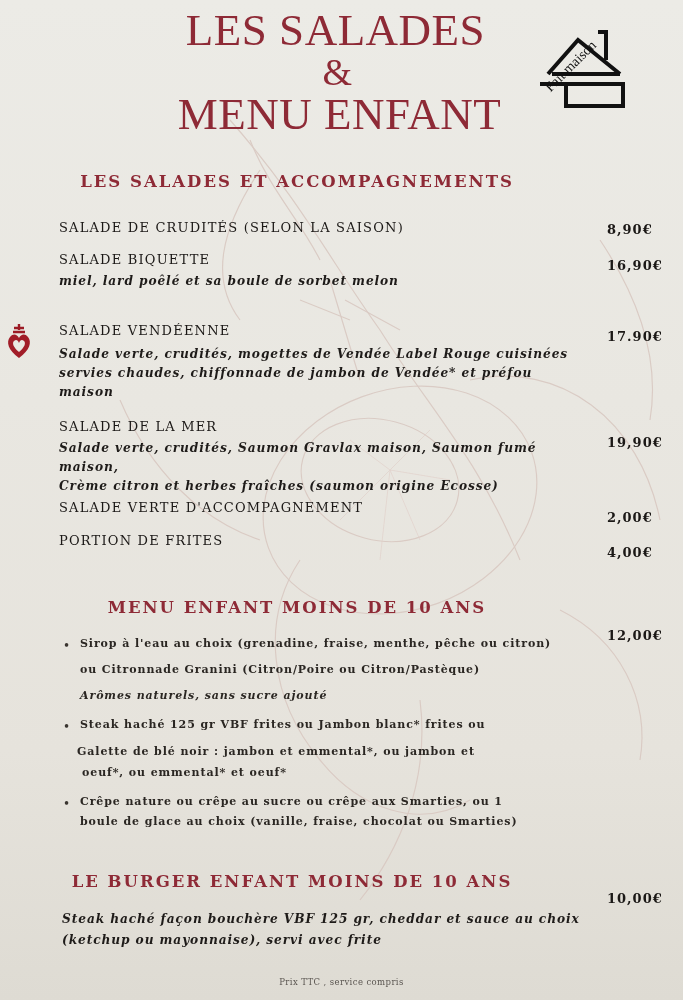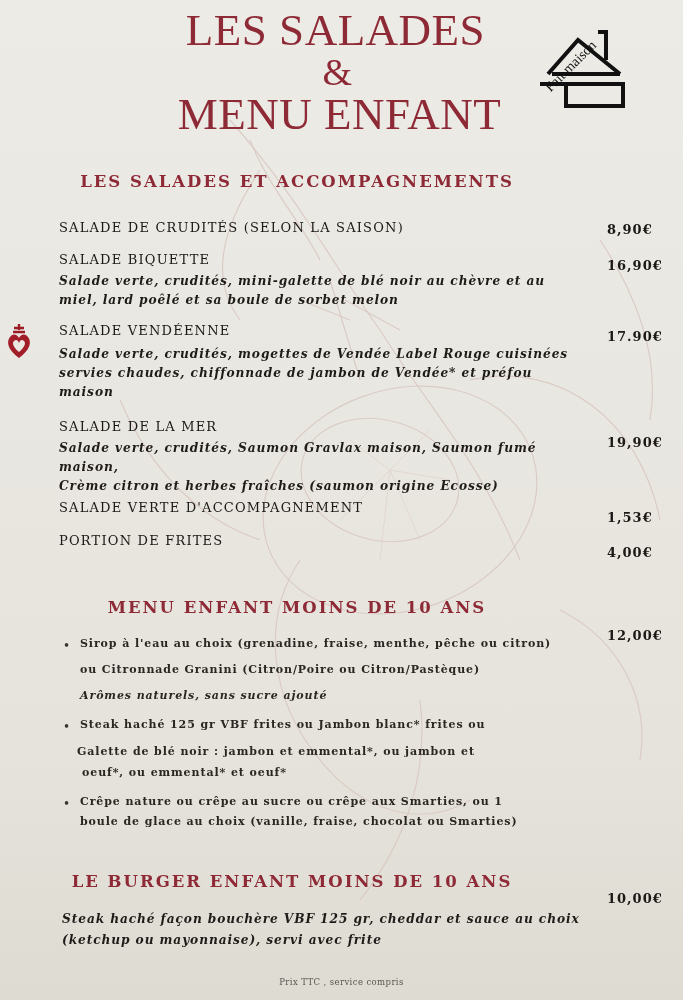--- a/index.html
+++ b/index.html
@@ -97,21 +97,20 @@
 <div class="fait-label" style="left:542px; top:84px;">Fait maison</div>
 
 <div class="section-title" style="top:172px;">LES SALADES ET ACCOMPAGNEMENTS</div>
 
 <div class="item-name" style="top:220px;">SALADE DE CRUDITÉS (SELON LA SAISON)</div>
 <div class="price" style="top:222px;">8,90€</div>
 
 <div class="item-name" style="top:252px;">SALADE BIQUETTE</div>
 <div class="price" style="top:258px;">16,90€</div>
 <div class="item-desc" style="top:272px;">
-  <div>Salade verte, crudités, mini-galette de blé noir au chèvre et au</div>
   <div>miel, lard poêlé et sa boule de sorbet melon</div>
 </div>
 
 <svg class="vendee-logo" viewBox="0 0 30 40">
   <path d="M15 4 L15 10 M10 8 L20 8 M9 12 L21 12" stroke="#9c1b25" stroke-width="2.4" fill="none"></path>
   <path d="M15 38 C 4 30, 2 22, 6 17 C 9 13, 13 14, 15 18 C 17 14, 21 13, 24 17 C 28 22, 26 30, 15 38 Z" fill="#a11d28"></path>
   <path d="M15 32 C 9 27, 8 23, 10 21 C 12 19, 14 20, 15 23 C 16 20, 18 19, 20 21 C 22 23, 21 27, 15 32 Z" fill="#eae8e2"></path>
 </svg>
 <div class="item-name" style="top:323px;">SALADE VENDÉENNE</div>
 <div class="price" style="top:329px;">17.90€</div>
@@ -122,21 +121,21 @@
 </div>
 
 <div class="item-name" style="top:419px;">SALADE DE LA MER</div>
 <div class="price" style="top:435px;">19,90€</div>
 <div class="item-desc" style="top:439px;">
   <div>Salade verte, crudités, Saumon Gravlax maison, Saumon fumé maison,</div>
   <div>Crème citron et herbes fraîches (saumon origine Ecosse)</div>
 </div>
 
 <div class="item-name" style="top:500px;">SALADE VERTE D'ACCOMPAGNEMENT</div>
-<div class="price" style="top:510px;">1,53€</div>
+<div class="price" style="top:510px;">2,00€</div>
 
 <div class="item-name" style="top:533px;">PORTION DE FRITES</div>
 <div class="price" style="top:545px;">4,00€</div>
 
 <div class="section-title" style="top:598px;">MENU ENFANT MOINS DE 10 ANS</div>
 <div class="price" style="top:628px;">12,00€</div>
 
 <div class="bullet" style="top:639px;">•</div>
 <div class="kid-line" style="left:80px; top:637px;">Sirop à l'eau au choix (grenadine, fraise, menthe, pêche ou citron)</div>
 <div class="kid-line" style="left:80px; top:663px;">ou Citronnade Granini (Citron/Poire ou Citron/Pastèque)</div>

